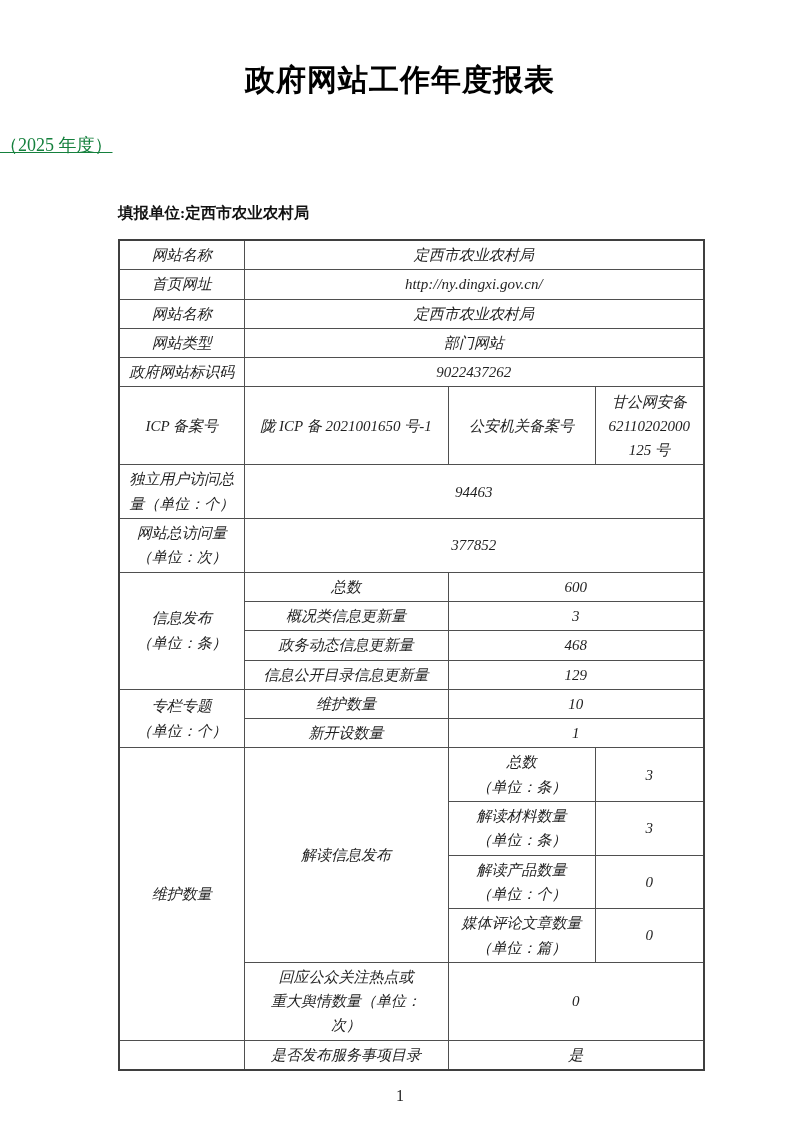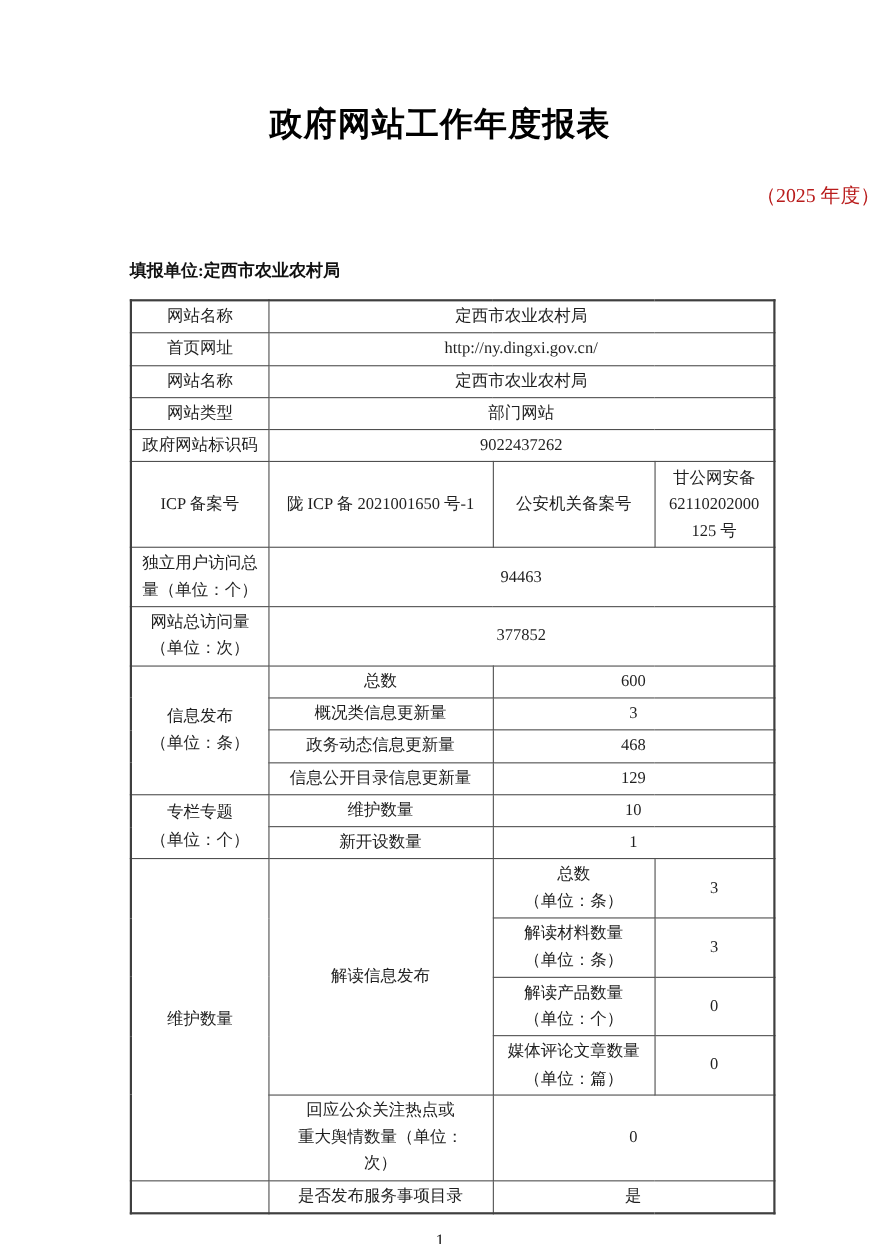--- a/index.html
+++ b/index.html
@@ -7,46 +7,48 @@
   .page {
     width: 800px;
     height: 1131px;
     background: #ffffff;
     font-family: "Liberation Serif", serif;
     color: #1f1f1f;
     overflow: hidden;
     position: relative;
   }
   .doc-title {
-    margin-top: 93px;
+    margin-top: 60px;
     text-align: center;
     font-family: "Liberation Sans", sans-serif;
     font-weight: 700;
     font-size: 30px;
     letter-spacing: 1px;
     color: #000000;
   }
   .doc-subtitle {
     margin-top: 32px;
-    text-align: right;
+    text-align: left;
     font-size: 18px;
-    color: #b91c1c;
+    color: #15803d;
+    text-decoration: underline;
   }
   .reporting-unit {
     margin: 46px 0 15px 118px;
     font-size: 15.5px;
     font-weight: 700;
     color: #111111;
   }
   table.report {
     border-collapse: collapse;
     table-layout: fixed;
     width: 585px;
     margin-left: 118px;
     border: 2px solid #3f3f3f;
+    font-style: italic;
   }
   table.report td {
     border: 1px solid #4f4f4f;
     text-align: center;
     vertical-align: middle;
     font-size: 15px;
     line-height: 1.62;
     padding: 2px 6px;
     color: #1f1f1f;
     word-break: break-word;

